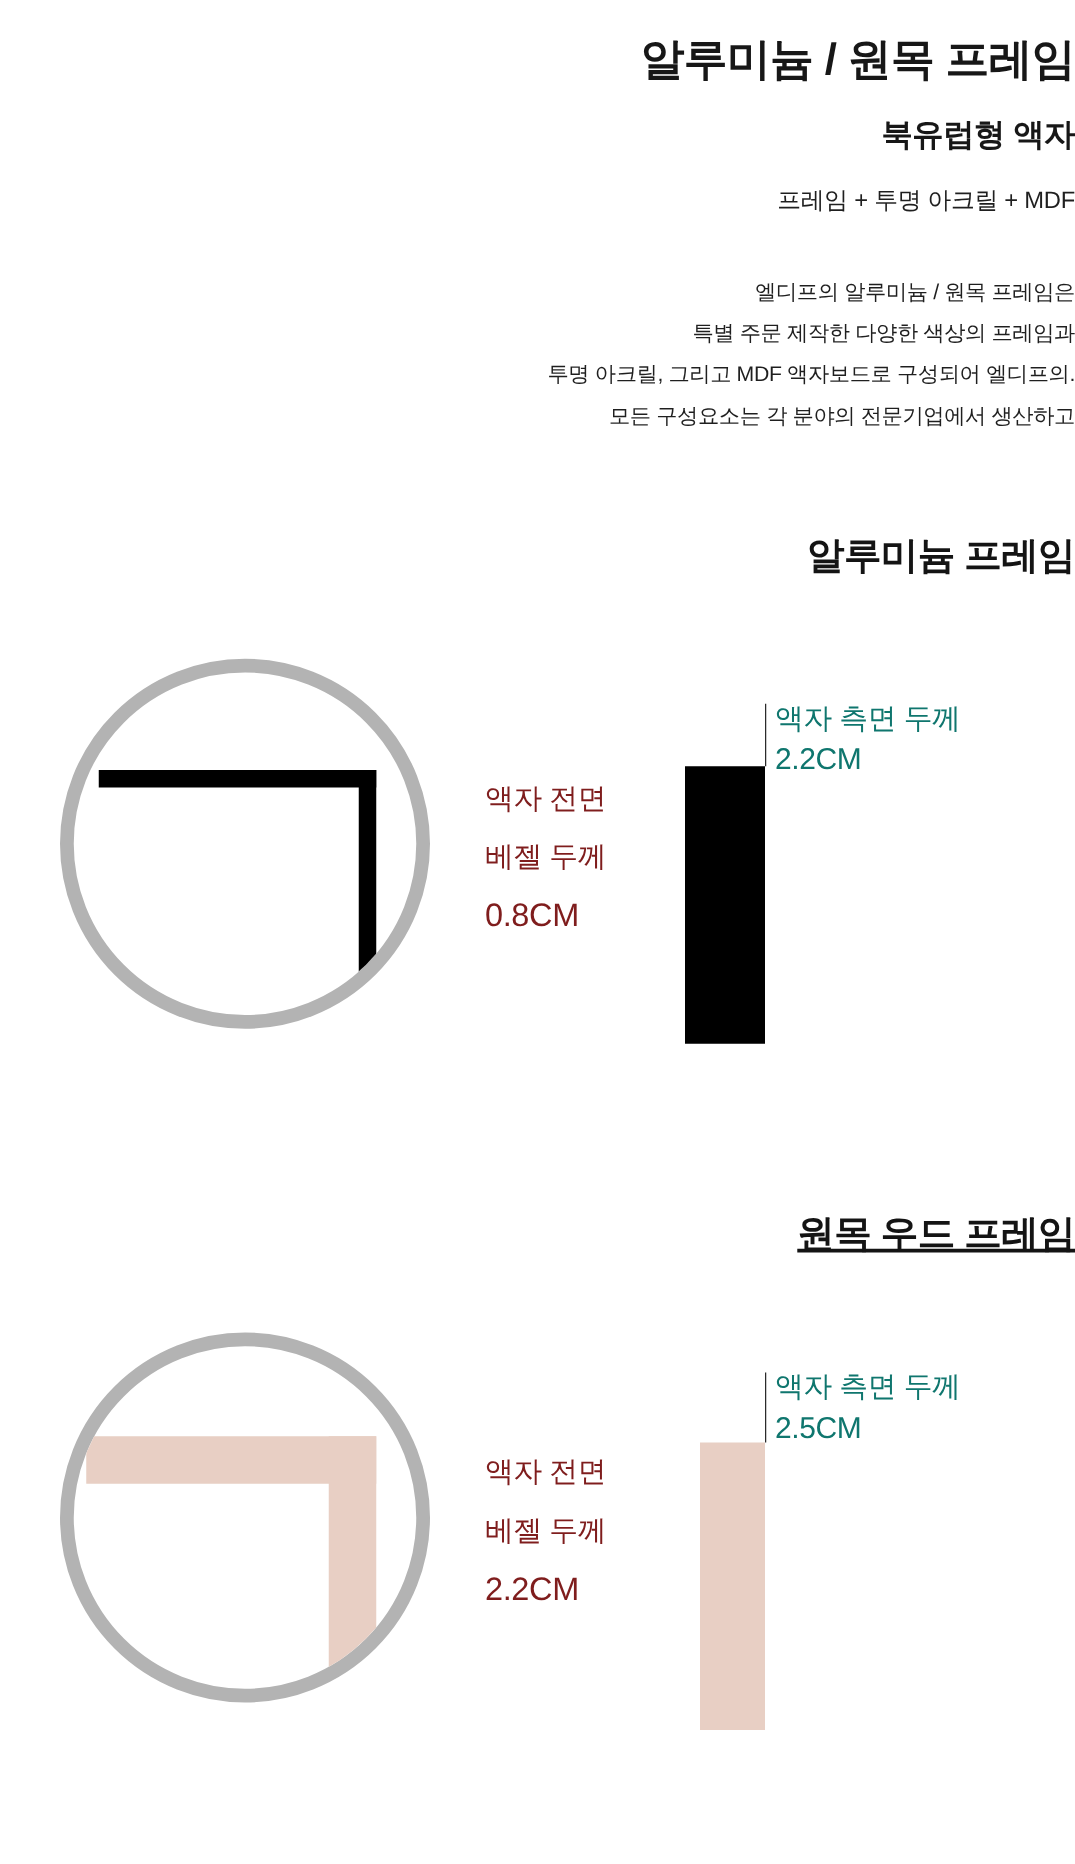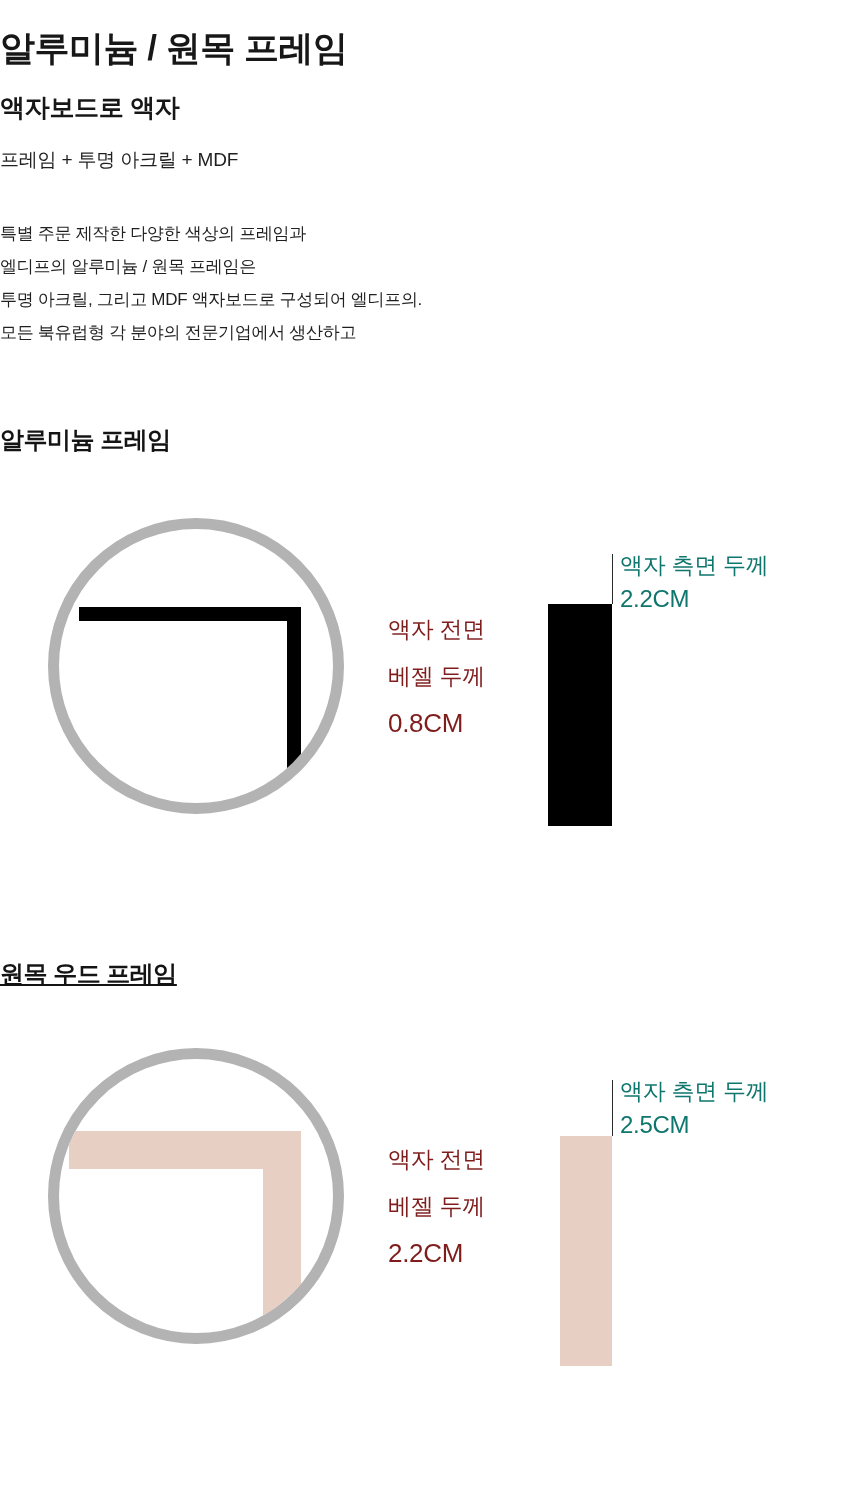--- a/index.html
+++ b/index.html
@@ -17,21 +17,21 @@
     position: relative;
   }
   .page {
     width: 860px;
     height: 1491px;
     position: relative;
   }
 
   
   .header {
-    text-align: left;
+    text-align: right;
     padding-top: 26px;
   }
   .title-main {
     font-size: 35px;
     font-weight: bold;
     letter-spacing: -0.5px;
     line-height: 1.25;
     color: #171717;
   }
   .title-sub {
@@ -51,22 +51,22 @@
   .desc {
     margin-top: 44px;
     font-size: 17px;
     line-height: 33px;
     letter-spacing: -0.3px;
     color: #1f1f1f;
   }
 
   
   .section-heading {
-    text-align: left;
-    font-size: 24px;
+    text-align: right;
+    font-size: 30px;
     font-weight: bold;
     letter-spacing: -0.5px;
     color: #141414;
   }
   #section-alu-heading { margin-top: 75px; }
   #section-wood-heading { margin-top: 110px; text-decoration: underline; }
 
   
   .diagram {
     position: relative;
@@ -127,27 +127,27 @@
     display: block;
   }
 </style>
 </head>
 <body>
 
 <div class="page">
 
   <div class="header">
     <div class="title-main">알루미늄 / 원목 프레임</div>
-    <div class="title-sub">액자보드로 액자</div>
+    <div class="title-sub">북유럽형 액자</div>
     <div class="title-compose">프레임 + 투명 아크릴 + MDF</div>
     <div class="desc">
+      <div>엘디프의 알루미늄 / 원목 프레임은</div>
       <div>특별 주문 제작한 다양한 색상의 프레임과</div>
-      <div>엘디프의 알루미늄 / 원목 프레임은</div>
       <div>투명 아크릴, 그리고 MDF 액자보드로 구성되어 엘디프의.</div>
-      <div>모든 북유럽형 각 분야의 전문기업에서 생산하고</div>
+      <div>모든 구성요소는 각 분야의 전문기업에서 생산하고</div>
     </div>
   </div>
 
   <div class="section-heading" id="section-alu-heading">알루미늄 프레임</div>
 
   <div class="diagram" style="margin-top:62px;">
 
     <div class="circle">
 
       <div class="corner-h" style="left:20px; top:78px; width:222px; height:14px; background:#000000;"></div>

